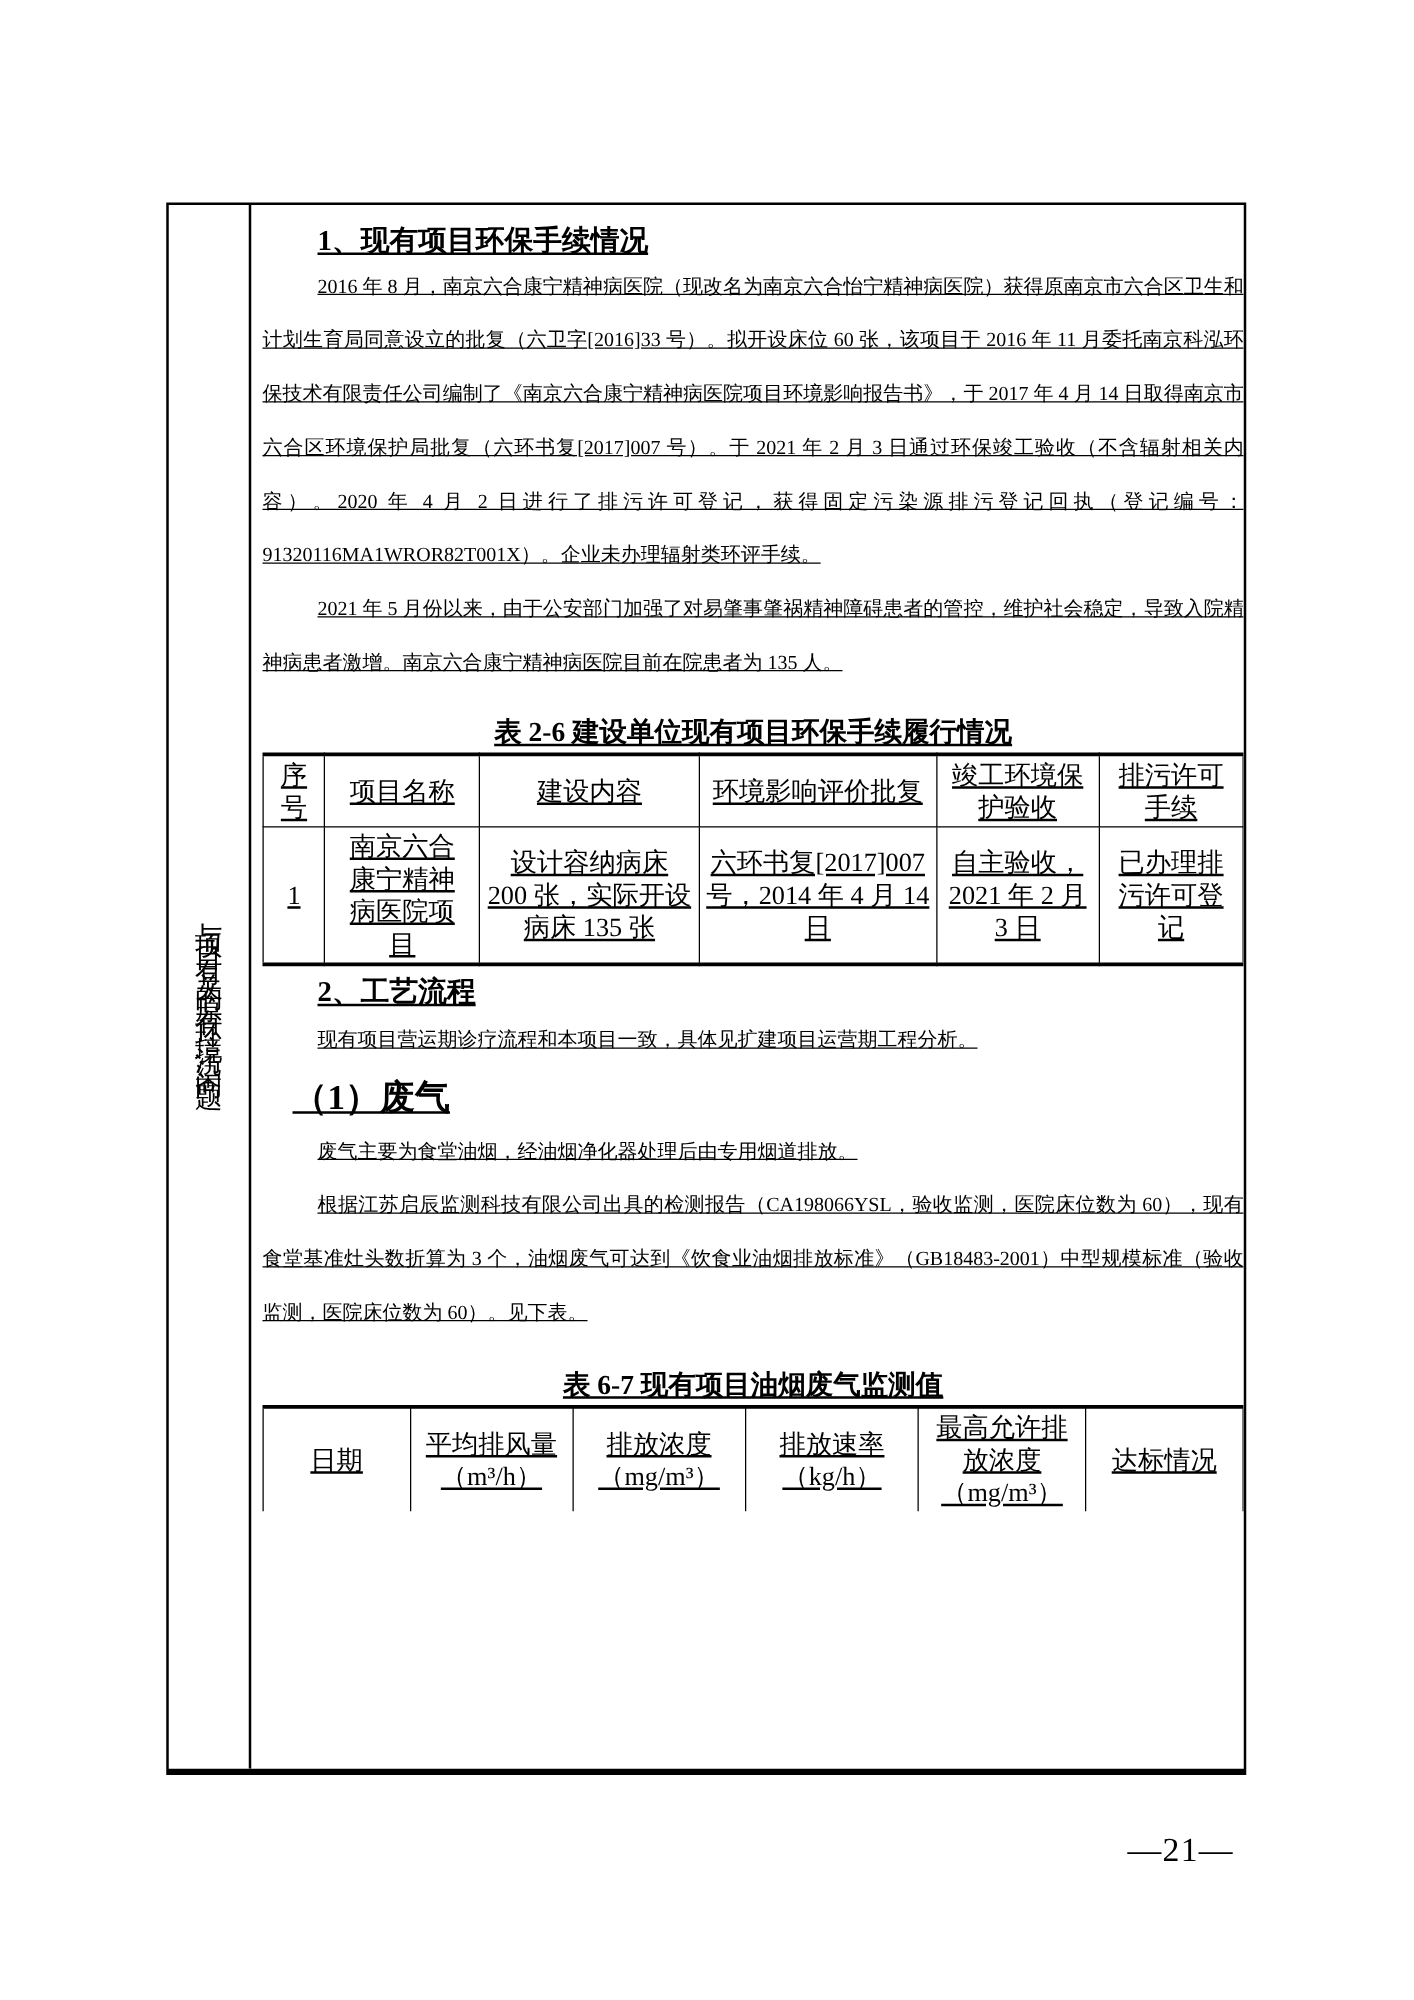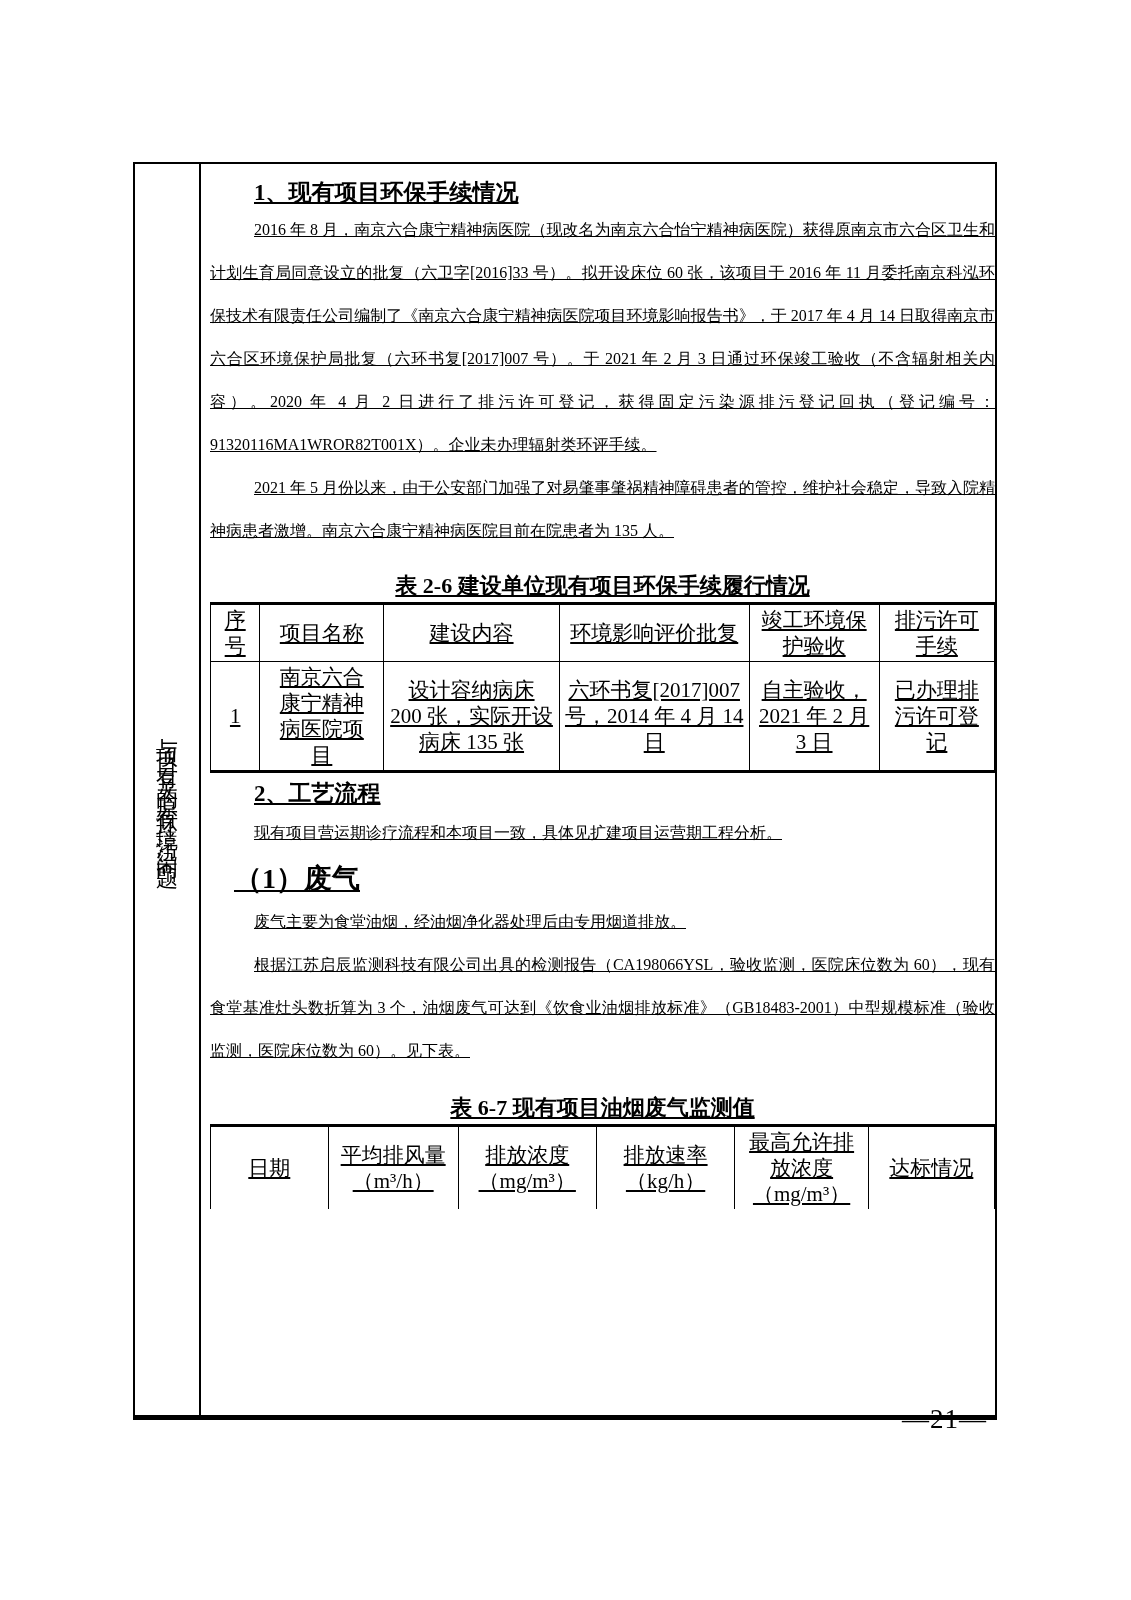--- a/index.html
+++ b/index.html
@@ -56,21 +56,21 @@
     white-space: pre-line; padding: 2px 4px;
   }
   table.t26 { border-top: 3px solid #000; border-bottom: 3px solid #000; }
   table.t26 tr.hdr { height: 55px; }
   table.t26 tr.data { height: 106px; }
   table.t27 { border-top: 3px solid #000; }
   table.t27 tr.hdr { height: 82px; }
   table.t27 td { border-bottom: none; }
 
   .page-num {
-    position: absolute; left: 902px; top: 1404px;
+    position: absolute; left: 902px; top: 1465px;
     font-size: 27px; letter-spacing: 1px;
   }
 </style>
 </head>
 <body>
 
 <div class="frame">
   <div class="side-col">
     <div class="side-label">与项目有关的原有环境污染问题</div>
   </div>

